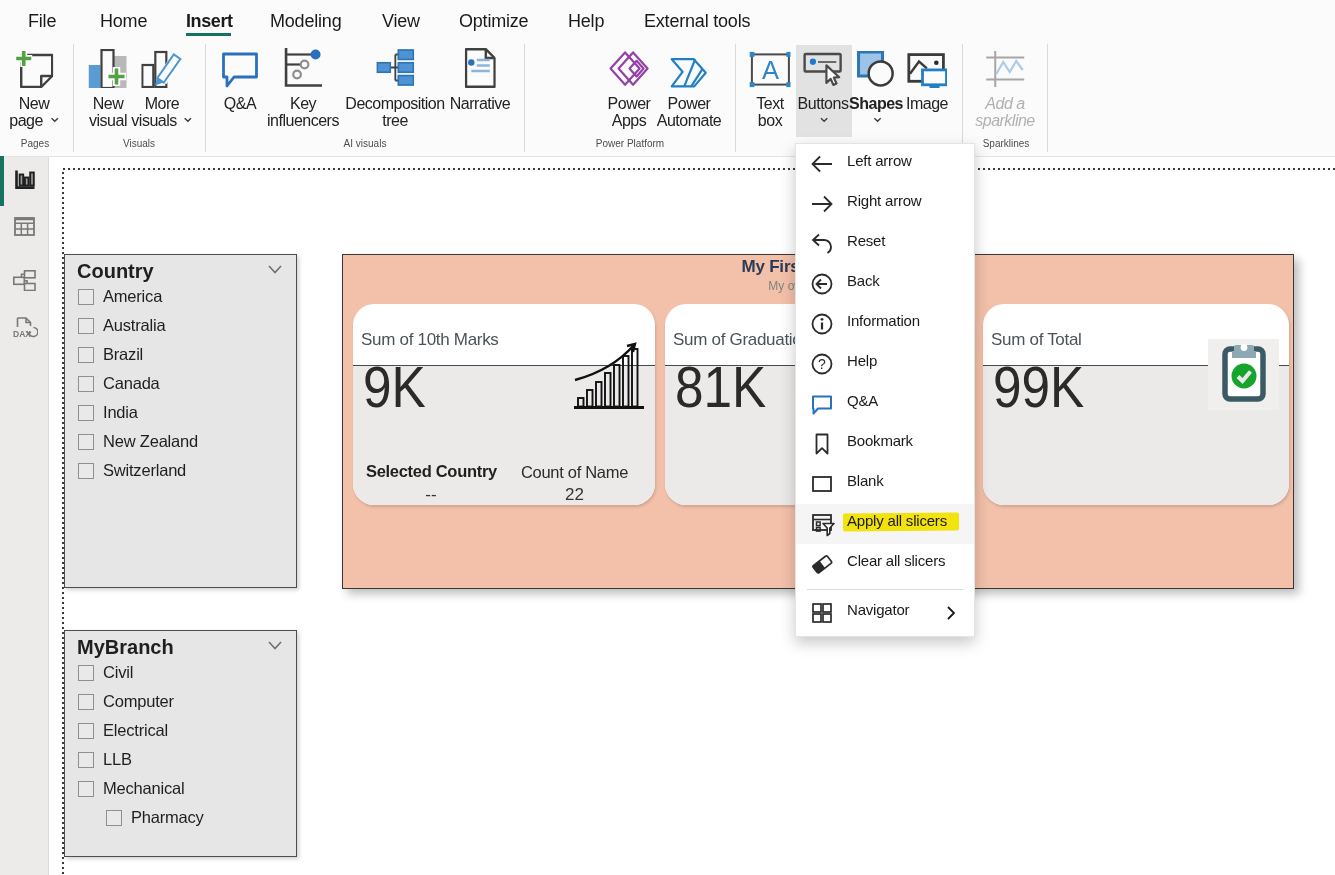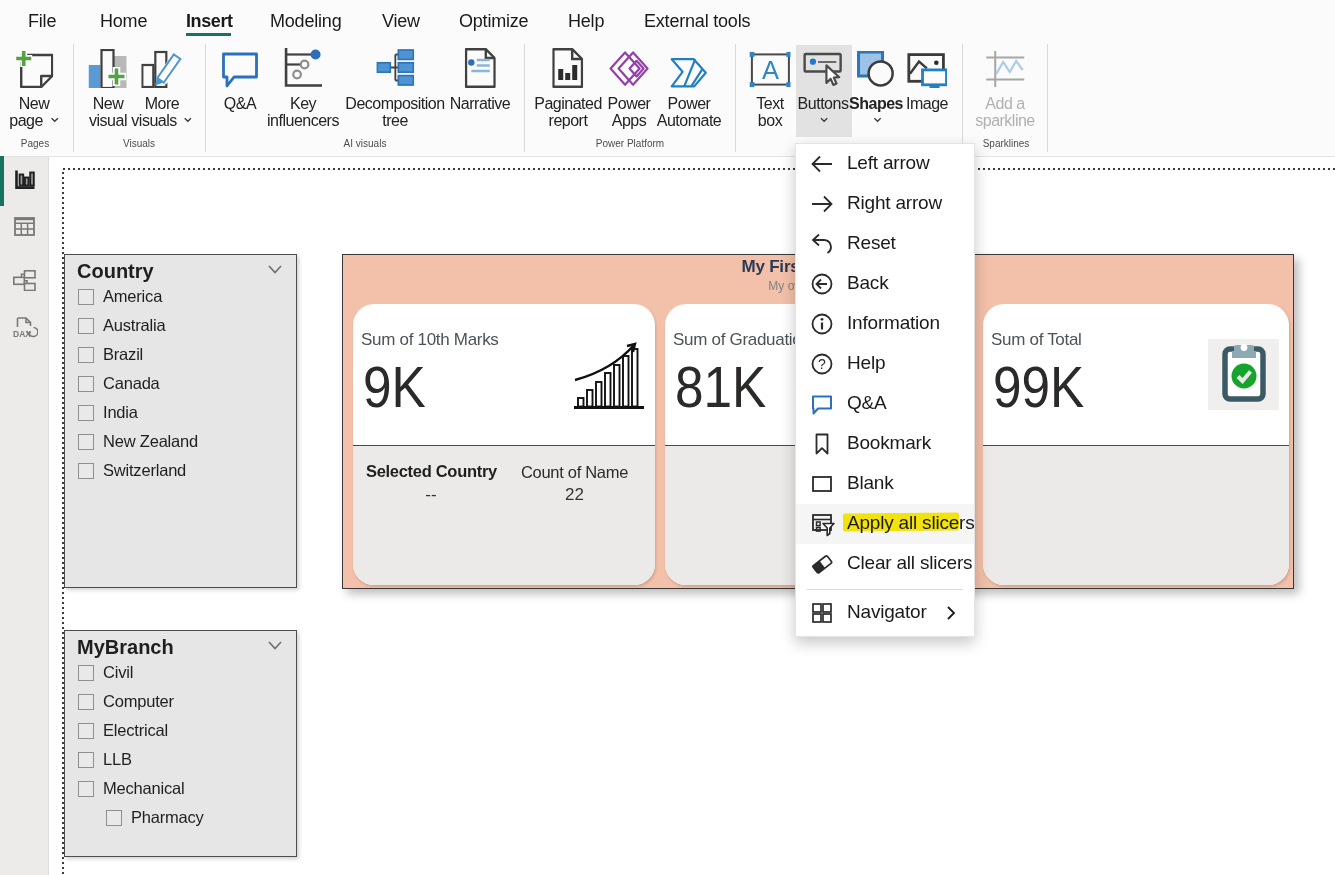--- a/index.html
+++ b/index.html
@@ -38,30 +38,30 @@
 .slhead { position:absolute; left:12px; top:5px; font-size:20px; font-weight:700; color:#1f1f1f; }
 .slchev { position:absolute; right:14px; top:10px; }
 .slrow { position:absolute; left:13px; height:29px; display:flex; align-items:center; }
 .cb { width:16px; height:16px; border:1px solid #8f8f8f; background:#e9e9e9; margin-right:9px; }
 .sltx { font-size:16.5px; color:#1f1f1f; letter-spacing:-0.2px; }
 
 
 #panel { position:absolute; left:342px; top:254px; width:952px; height:335px; background:#f3c0a9; border:1px solid #383838; box-shadow:5px 5px 9px rgba(0,0,0,0.26); }
 #ptitle { position:absolute; left:0; top:2px; width:952px; text-align:center; font-size:17px; font-weight:700; color:#2c3a55; letter-spacing:-0.2px; }
 #psub { position:absolute; left:0; top:24px; width:952px; text-align:center; font-size:12px; color:#828282; }
-.card { position:absolute; top:49px; height:281px; background:#fff; border-radius:21px; overflow:hidden; box-shadow:1px 2px 3px rgba(0,0,0,0.15); }
+.card { position:absolute; top:49px; height:201px; background:#fff; border-radius:21px; overflow:hidden; box-shadow:1px 2px 3px rgba(0,0,0,0.15); }
 .card .bot { position:absolute; left:0; bottom:0; width:100%; height:140px; background:#eceae9; border-top:1px solid #4a4a4a; }
 .clabel { position:absolute; left:8px; top:26px; font-size:17px; color:#4b5258; letter-spacing:-0.3px; }
 .cval { position:absolute; left:10px; top:50px; font-size:57px; color:#2b2a29; transform:scaleX(0.9); transform-origin:0 0; }
 
 
 #menu { position:absolute; left:795px; top:143px; width:180px; height:494px; background:#fff; border:1px solid #e4e4e4; box-shadow:0 6px 14px rgba(0,0,0,0.22); }
 .mrow { position:absolute; left:0; width:100%; height:40px; }
 .mrow .mic { position:absolute; left:15px; top:9px; width:22px; height:22px; }
-.mrow .mtx { position:absolute; left:51px; top:8px; font-size:19px; color:#1b1a19; letter-spacing:-0.2px; white-space:nowrap; }
+.mrow .mtx { position:absolute; left:51px; top:8px; font-size:15px; color:#1b1a19; letter-spacing:-0.2px; white-space:nowrap; }
 #msep { position:absolute; left:11px; top:445px; width:156px; height:1px; background:#d9d9d9; }
 #hl { position:absolute; z-index:1; left:47px; top:369px; width:116px; height:18px; background:#f2e20d; transform:rotate(-0.4deg); border-radius:2px; }
 </style>
 </head>
 <body>
 <div id="app">
 
   <div id="menubar">
     <span class="mtab" style="left:28px;">File</span>
     <span class="mtab" style="left:100px;">Home</span>
@@ -172,32 +172,20 @@
             <path d="M1.2 1.2 H21 L29.8 10 V38.8 H1.2 Z" fill="#fbfbfb" stroke="#404040" stroke-width="2.4" stroke-linejoin="round"></path>
             <path d="M21 1.2 V10 H29.8" fill="none" stroke="#404040" stroke-width="2.4"></path>
             <circle cx="6.5" cy="14.5" r="3.2" fill="#2b70bd"></circle>
             <line x1="12" y1="12" x2="25" y2="12" stroke="#8ab4dc" stroke-width="2.6"></line>
             <line x1="12" y1="17.5" x2="25" y2="17.5" stroke="#8ab4dc" stroke-width="2.6"></line>
             <line x1="6.5" y1="23" x2="25" y2="23" stroke="#8ab4dc" stroke-width="2.6"></line>
           </svg>
         </div>
         <div class="rtx">Narrative</div>
       </div>
-    <div class="ritem" style="left:568px;">
-        <div class="ric" id="ic-pag">
-          <svg width="31" height="40" viewBox="0 0 31 40">
-            <path d="M1.2 1.2 H20 L29.8 11 V38.8 H1.2 Z" fill="#fbfbfb" stroke="#404040" stroke-width="2.4" stroke-linejoin="round"></path>
-            <path d="M20 1.2 V11 H29.8" fill="none" stroke="#404040" stroke-width="2.4"></path>
-            <rect x="6" y="21" width="5" height="11" fill="#2b2b2b"></rect>
-            <rect x="13" y="25" width="5" height="7" fill="#2b2b2b"></rect>
-            <rect x="20" y="17" width="5" height="15" fill="#2b2b2b"></rect>
-          </svg>
-        </div>
-        <div class="rtx">Paginated<br>report</div>
-      </div>
     <div class="ritem" style="left:629px;">
         <div class="ric" id="ic-papps">
           <svg width="42" height="38" viewBox="0 0 42 38">
             <g fill="none" stroke="#9440a8" stroke-width="2.2" stroke-linejoin="round">
               <path d="M3 18.6 L17.5 2.4 L32 18.6 L17.5 34.8 Z"></path>
               <path d="M11 18.6 L25.5 2.4 L40 18.6 L25.5 34.8 Z"></path>
               <path d="M22 18.6 L29 10.8 L36 18.6 L29 26.4 Z"></path>
             </g>
           </svg>
         </div>
@@ -258,21 +246,21 @@
             <rect x="2.8" y="2.6" width="34.6" height="26.7" fill="none" stroke="#3b3b3b" stroke-width="2.8"></rect>
             <circle cx="30.3" cy="10.8" r="2.3" fill="#2b2b2b"></circle>
             <path d="M4 21.8 L13 9.6 L20.9 16.3" fill="none" stroke="#3b3b3b" stroke-width="2.4"></path>
             <rect x="16.5" y="17.9" width="24" height="14.9" fill="#fbfbfb" stroke="#2180c4" stroke-width="2.8"></rect>
             <line x1="28.5" y1="32.8" x2="28.5" y2="35" stroke="#2180c4" stroke-width="2.4"></line>
             <line x1="23.5" y1="35" x2="33.5" y2="35" stroke="#2180c4" stroke-width="2.8"></line>
           </svg>
         </div>
         <div class="rtx">Image</div>
       </div>
-    <div class="ritem" style="left:1005px;">
+    <div class="ritem" style="left:1005px;font-style:italic;">
         <div class="ric" id="ic-spark">
           <svg width="40" height="38" viewBox="0 0 40 38">
             <line x1="10" y1="1" x2="10" y2="37" stroke="#a6a6a6" stroke-width="2"></line>
             <line x1="1" y1="7.5" x2="39" y2="7.5" stroke="#a6a6a6" stroke-width="2"></line>
             <line x1="1" y1="29.5" x2="39" y2="29.5" stroke="#a6a6a6" stroke-width="2"></line>
             <path d="M11 24 L18 12 L24.5 22 L31 11 L37.5 20" fill="none" stroke="#abcbe8" stroke-width="2.2"></path>
           </svg>
         </div>
         <div class="rtx gray">Add a<br>sparkline</div>
       </div>

